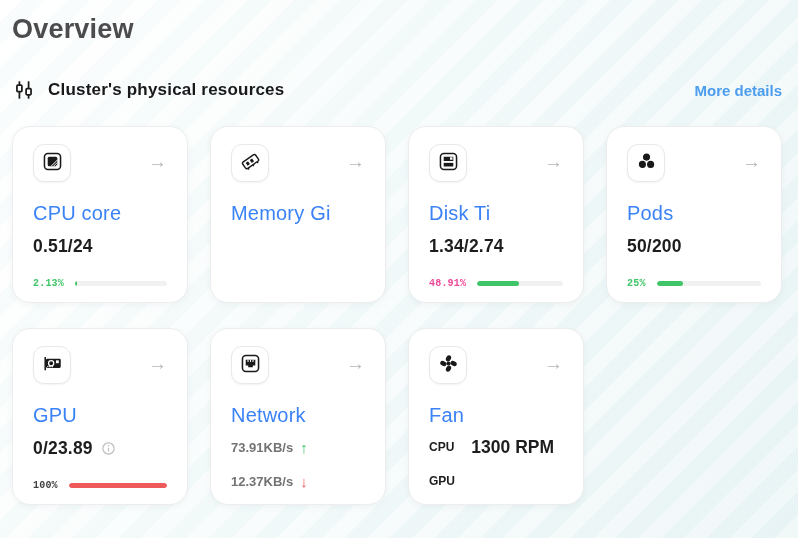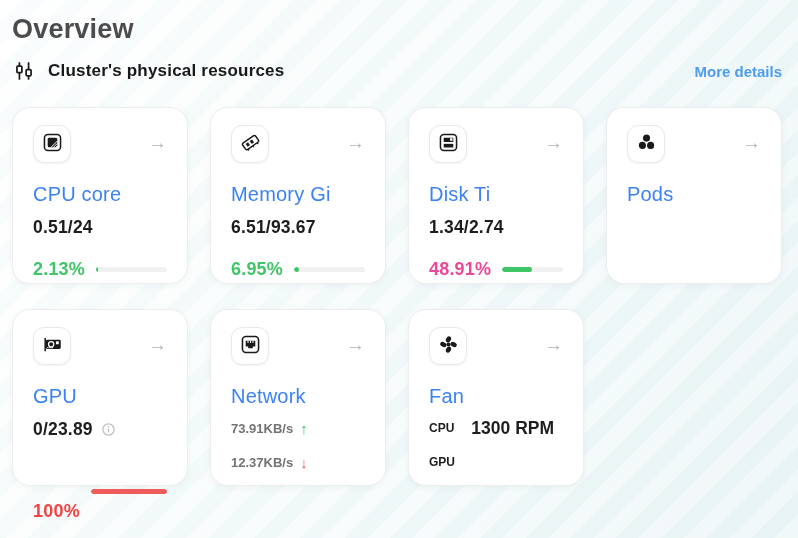--- a/index.html
+++ b/index.html
@@ -11,21 +11,21 @@
       linear-gradient(115deg, #ffffff 0%, #f6fbfb 45%, #e9f4f5 100%);
     color: #1a1a1c;
   }
   .wrapper { padding: 10px 12px 0 12px; }
   h1.page-title {
     font-size: 27px; font-weight: 700; color: #4c4c4e;
     letter-spacing: 0.2px; margin-top: 4px;
   }
   .section-head {
     width: 770px; display: flex; align-items: center;
-    margin-top: 14px; margin-bottom: 24px;
+    margin-top: 33px; margin-bottom: 24px;
   }
   .sec-icon { width: 24px; height: 24px; display: inline-flex; align-items: center; justify-content: center; margin-right: 12px; }
   .sec-icon svg { width: 22px; height: 22px; }
   h2.section-title { font-size: 17px; font-weight: 700; color: #19191b; letter-spacing: 0.2px; }
   .more-link {
     margin-left: auto; font-size: 15px; font-weight: 700;
     color: #4c9ded; text-decoration: none; cursor: pointer;
   }
   .grid {
     width: 770px;
@@ -54,21 +54,21 @@
   .arrow {
     color: #b3b3b5; font-size: 19px; line-height: 1;
     margin-top: 8px; cursor: pointer; user-select: none;
   }
   .card-label { margin-top: 20px; font-size: 20px; color: #3b82f6; letter-spacing: 0.2px; }
   .value-row { margin-top: 11px; display: flex; align-items: center; gap: 8px; }
   .value { font-size: 17.5px; font-weight: 700; color: #1d1d1f; letter-spacing: 0.2px; }
   .info-icon { width: 15px; height: 15px; display: inline-flex; }
   .info-icon svg { width: 15px; height: 15px; }
   .progress-row { margin-top: 21px; display: flex; align-items: center; gap: 11px; }
-  .pct { font-size: 18px; font-weight: 700; letter-spacing: 0.2px; white-space: nowrap; }
+  .pct { font-size: 10px; font-weight: 700; letter-spacing: 0.2px; white-space: nowrap; font-family: Liberation Mono, monospace; }
   .bar { flex: 1; height: 5px; border-radius: 3px; background: #f1f1f2; overflow: hidden; }
   .bar-fill { height: 100%; border-radius: 3px; }
   .rate-row { margin-top: 6px; height: 28px; display: flex; align-items: center; gap: 7px; }
   .rate-val { font-size: 13px; font-weight: 700; color: #737373; }
   .rate-dir { font-size: 15px; font-weight: 700; }
   .pair-row { margin-top: 6px; height: 28px; display: flex; align-items: center; gap: 17px; }
   .pair-name { font-size: 12px; font-weight: 700; color: #1d1d1f; }
   .pair-val { font-size: 17.5px; font-weight: 700; color: #1d1d1f; }
   .rates-body, .pairs-body { margin-top: 5px; }
 </style>
@@ -132,31 +132,20 @@
       <rect x="12.2" y="10.3" width="3" height="3.6" fill="#1a1a1a"></rect>
       <line x1="6" y1="16.2" x2="6" y2="18" stroke="#1a1a1a" stroke-width="1.4"></line>
       <line x1="12" y1="16.2" x2="12" y2="18" stroke="#1a1a1a" stroke-width="1.4"></line>
       <line x1="17.5" y1="16.2" x2="17.5" y2="18" stroke="#1a1a1a" stroke-width="1.4"></line>
     </g>
   </svg></span>
       </span>
       <span class="arrow">→</span>
     </div>
     <div class="card-label">Memory Gi</div>
-    <div class="card-body">
-          <div class="value-row">
-            <span class="value">6.51/93.67</span>
-          </div>
-          <div class="progress-row">
-            <span class="pct" style="color: rgb(65, 197, 105);">6.95%</span>
-            <div class="bar">
-              <div class="bar-fill" style="width: 6.95%; background: rgb(65, 197, 105);"></div>
-            </div>
-          </div>
-        </div>
   </div>
       <div class="card">
     <div class="card-top">
       <span class="tile">
         <span class="glyph"><svg viewBox="0 0 24 24" xmlns="http://www.w3.org/2000/svg">
     <rect x="3.6" y="3.6" width="16.8" height="16.8" rx="3.6" fill="none" stroke="#1a1a1a" stroke-width="1.6"></rect>
     <path fill="#1a1a1a" d="M7 7 h10 v4.6 h-10 z M13.6 7.6 h2.6 v2.6 h-2.6 z" fill-rule="evenodd"></path>
     <rect x="7" y="13.4" width="10" height="3.8" fill="#1a1a1a"></rect>
   </svg></span>
       </span>
@@ -182,20 +171,31 @@
     <g fill="#1a1a1a" stroke="#1a1a1a" stroke-width="1.2">
       <circle cx="12" cy="7.4" r="3.1"></circle>
       <circle cx="7.7" cy="15" r="3.1"></circle>
       <circle cx="16.3" cy="15" r="3.1"></circle>
     </g>
   </svg></span>
       </span>
       <span class="arrow">→</span>
     </div>
     <div class="card-label">Pods</div>
+    <div class="card-body">
+          <div class="value-row">
+            <span class="value">50/200</span>
+          </div>
+          <div class="progress-row">
+            <span class="pct" style="color: rgb(65, 197, 105);">25%</span>
+            <div class="bar">
+              <div class="bar-fill" style="width: 25%; background: rgb(65, 197, 105);"></div>
+            </div>
+          </div>
+        </div>
   </div>
       <div class="card">
     <div class="card-top">
       <span class="tile">
         <span class="glyph"><svg viewBox="0 0 24 24" xmlns="http://www.w3.org/2000/svg">
     <line x1="4.4" y1="5.2" x2="4.4" y2="19" stroke="#1a1a1a" stroke-width="1.6"></line>
     <rect x="5.2" y="7" width="15.4" height="9.6" rx="1.4" fill="#1a1a1a"></rect>
     <circle cx="10.6" cy="11.8" r="2.7" fill="none" stroke="#ffffff" stroke-width="1.3"></circle>
     <rect x="15.6" y="8.7" width="3" height="3" fill="#ffffff"></rect>
     <g fill="#ffffff">
@@ -214,21 +214,21 @@
             <span class="value">0/23.89</span>
             <span class="info-icon">
               <svg viewBox="0 0 24 24" xmlns="http://www.w3.org/2000/svg">
     <circle cx="12" cy="12" r="9" fill="none" stroke="#bdbdbf" stroke-width="1.9"></circle>
     <line x1="12" y1="10.8" x2="12" y2="16.6" stroke="#bdbdbf" stroke-width="1.9"></line>
     <circle cx="12" cy="7.6" r="1.3" fill="#bdbdbf"></circle>
   </svg>
             </span>
           </div>
           <div class="progress-row">
-            <span class="pct" style="color: #ef4444; margin-top: 40px;">100%</span>
+            <span class="pct" style="color: #404040;">100%</span>
             <div class="bar">
               <div class="bar-fill" style="width: 100%; background: rgb(239, 91, 91);"></div>
             </div>
           </div>
         </div>
   </div>
       <div class="card">
     <div class="card-top">
       <span class="tile">
         <span class="glyph"><svg viewBox="0 0 24 24" xmlns="http://www.w3.org/2000/svg">

